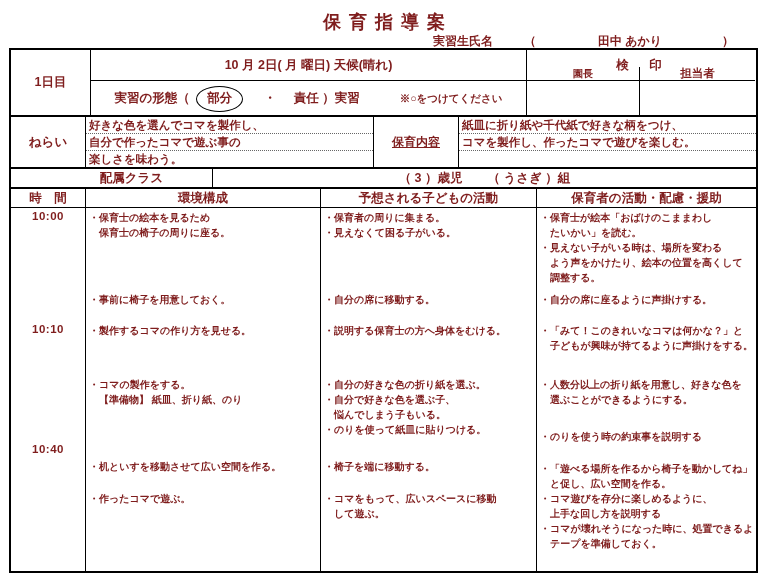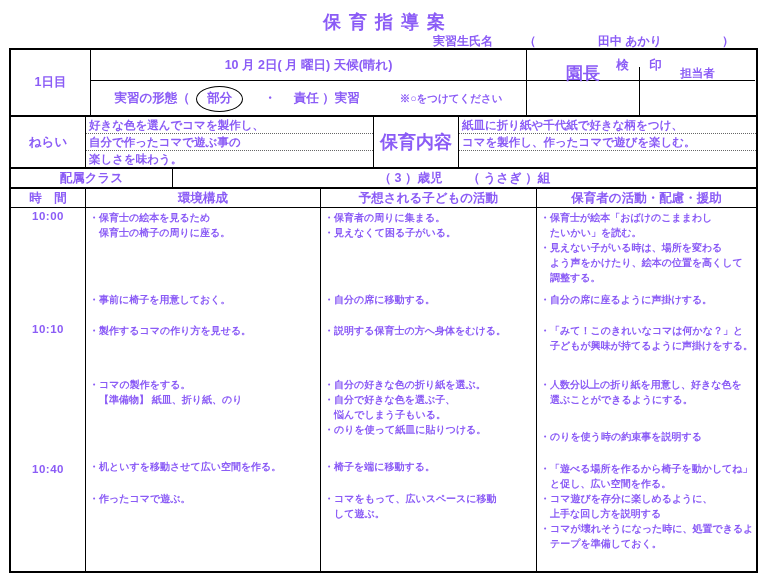--- a/index.html
+++ b/index.html
@@ -1,68 +1,68 @@
 <!DOCTYPE html>
 <html><head>
 <meta charset="utf-8">
 <style>
   * { margin:0; padding:0; box-sizing:border-box; }
   html,body { background:#fff; }
   .page {
     position:relative; width:768px; height:587px; background:#ffffff;
-    font-family:"Liberation Sans", sans-serif; color:#8b5cf6; overflow:hidden;
+    font-family:"Liberation Sans", sans-serif; color:#7f1d1d; overflow:hidden;
     font-weight:bold;
   }
   .doc-title {
     position:absolute; top:10px; left:0; width:100%;
     text-align:center; font-size:18px; font-weight:bold;
     letter-spacing:8px; padding-left:8px;
   }
   .intern-line { position:absolute; top:33px; left:0; width:100%; height:16px; font-size:12px; }
   .intern-line .lbl   { position:absolute; left:433px; }
   .intern-line .po    { position:absolute; left:524px; }
   .intern-line .nm    { position:absolute; left:550px; width:160px; text-align:center; }
   .intern-line .pc    { position:absolute; left:722px; }
 
   .frame {
     position:absolute; left:9px; top:48px; width:749px; height:525px;
     border:2px solid #000;
   }
   .sec { position:absolute; left:0; width:100%; }
   .sec-top     { top:0;    height:65px; }
   .sec-aim     { top:65px; height:52px; border-top:2px solid #000; }
-  .sec-class   { top:117px; height:20px; border-top:2px solid #000; }
+  .sec-class   { top:117px; height:20px; border-top:2px solid #000;padding-left:40px; }
   .sec-headers { top:137px; height:20px; border-top:2px solid #000; }
   .sec-body    { top:157px; bottom:0; border-top:1px solid #000;justify-content:center; }
 
   
   .cell { position:absolute; }
   .vcenter { display:flex; align-items:center; justify-content:center; }
   .cell-day    { left:0; top:0; width:80px; height:65px; border-right:1px solid #000; font-size:12.5px; }
   .cell-date   { left:80px; top:0; width:436px; height:31px; border-right:1px solid #000; border-bottom:1px solid #000; font-size:12.5px; }
   .cell-format { left:80px; top:31px; width:436px; height:34px; border-right:1px solid #000; font-size:12.5px;
                  display:flex; flex-direction:row; align-items:center; justify-content:center; }
   .format-line { white-space:nowrap; }
   .format-line .circle {
     display:inline-block; border:1.6px solid #000; border-radius:50%;
     padding:3px 10px 4px; margin:-5px 3px; background:transparent;
   }
   .format-line .sep { margin:0 14px; }
   .format-note { font-size:10.5px; margin-top:1px; padding-left:40px; }
   .cell-seal-h  { left:516px; top:0; width:228px; height:31px; border-bottom:1px solid #000; font-size:12.5px; letter-spacing:4px; }
-  .cell-seal-l  { left:516px; top:17px; width:113px; height:14px; border-right:1px solid #000; border-bottom:1px solid #000; font-size:17px; }
+  .cell-seal-l  { left:516px; top:17px; width:113px; height:14px; border-right:1px solid #000; border-bottom:1px solid #000; font-size:10px; }
   .cell-seal-r  { left:629px; top:17px; width:115px; height:14px; border-bottom:1px solid #000; font-size:11.5px; }
   .cell-box-l   { left:516px; top:31px; width:113px; height:34px; border-right:1px solid #000; }
   .cell-box-r   { left:629px; top:31px; width:115px; height:34px; }
 
   
   .sec-aim { display:flex; }
   .aim-label   { flex:0 0 75px; border-right:1px solid #000; font-size:12.5px; }
   .aim-content { flex:0 0 288px; border-right:1px solid #000; }
-  .content-label { flex:0 0 85px; border-right:1px solid #000; font-size:18px; }
+  .content-label { flex:0 0 85px; border-right:1px solid #000; font-size:12px;text-decoration:underline; }
   .content-content { flex:1; }
   .ruled .rline {
     height:17px; line-height:16px; font-size:11.5px; padding-left:3px;
     border-bottom:1px dotted #666; white-space:nowrap; overflow:hidden;
   }
   .ruled .rline:last-child { border-bottom:none; }
 
   
   .sec-class { display:flex; font-size:12.5px; }
   .class-label { flex:0 0 162px; border-right:1px solid #000; }
@@ -142,21 +142,21 @@
       <div class="hcell c1 vcenter">時　間</div>
       <div class="hcell c2 vcenter">環境構成</div>
       <div class="hcell c3 vcenter">予想される子どもの活動</div>
       <div class="hcell c4 vcenter">保育者の活動・配慮・援助</div>
     </div>
 
     <div class="sec sec-body">
       <div class="bcol c1">
           <div class="time-entry" style="top: 2px;">10:00</div>
           <div class="time-entry" style="top: 115px;">10:10</div>
-          <div class="time-entry" style="top: 255px;">10:40</div>
+          <div class="time-entry" style="top: 235px;">10:40</div>
         </div>
       <div class="bcol c2">
           <div class="tblock" style="top: 2px;">
             <div>・保育士の絵本を見るため</div>
             <div>　保育士の椅子の周りに座る。</div>
           </div>
           <div class="tblock" style="top: 84px;">
             <div>・事前に椅子を用意しておく。</div>
           </div>
           <div class="tblock" style="top: 115px;">

